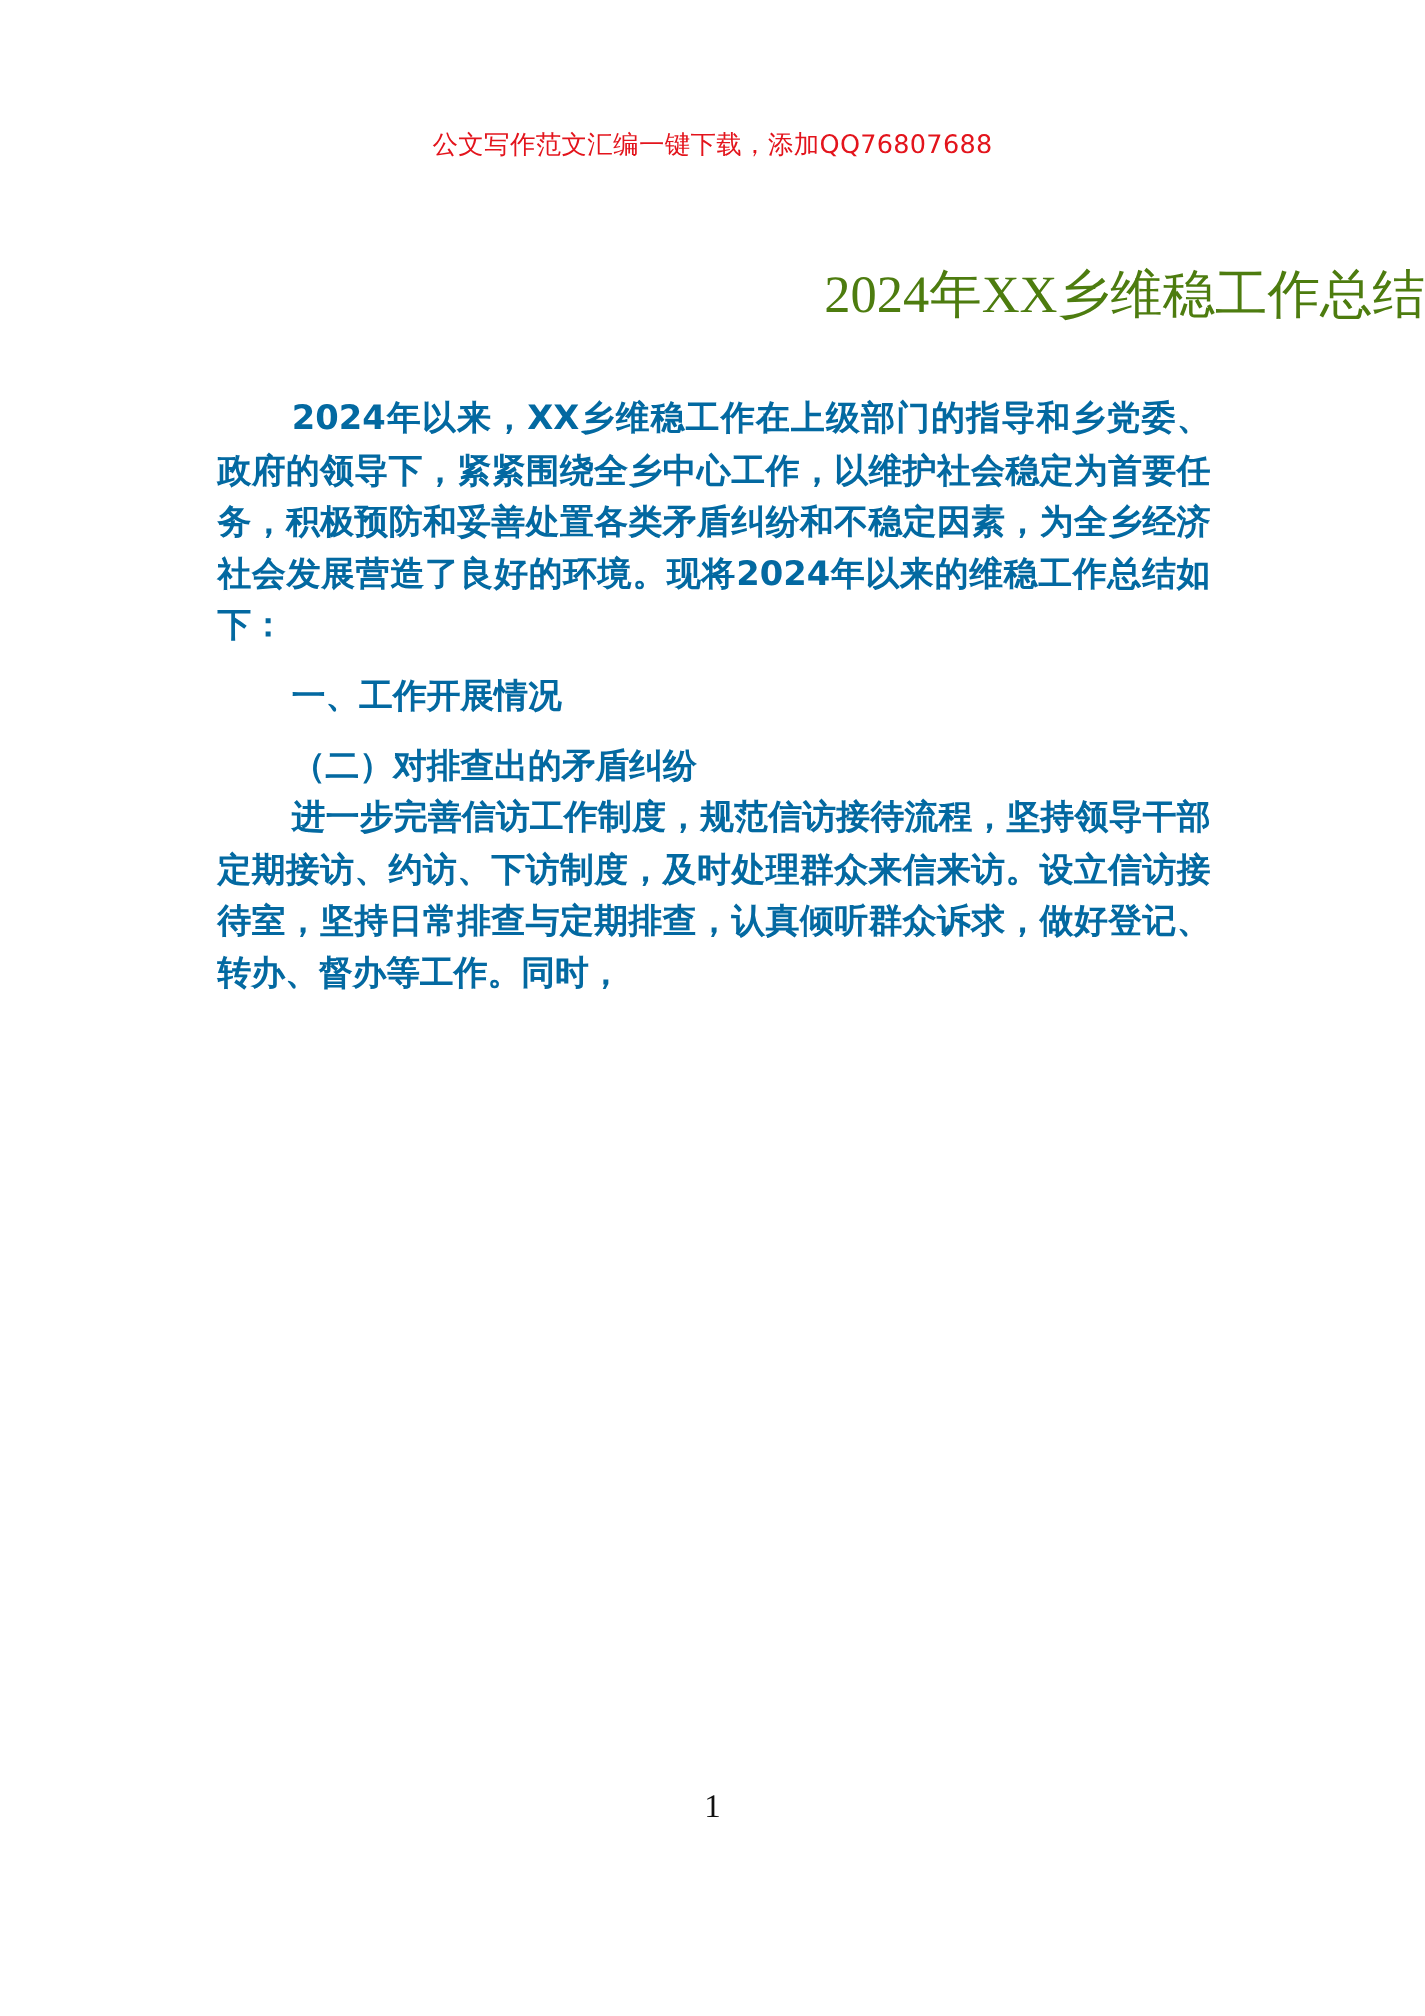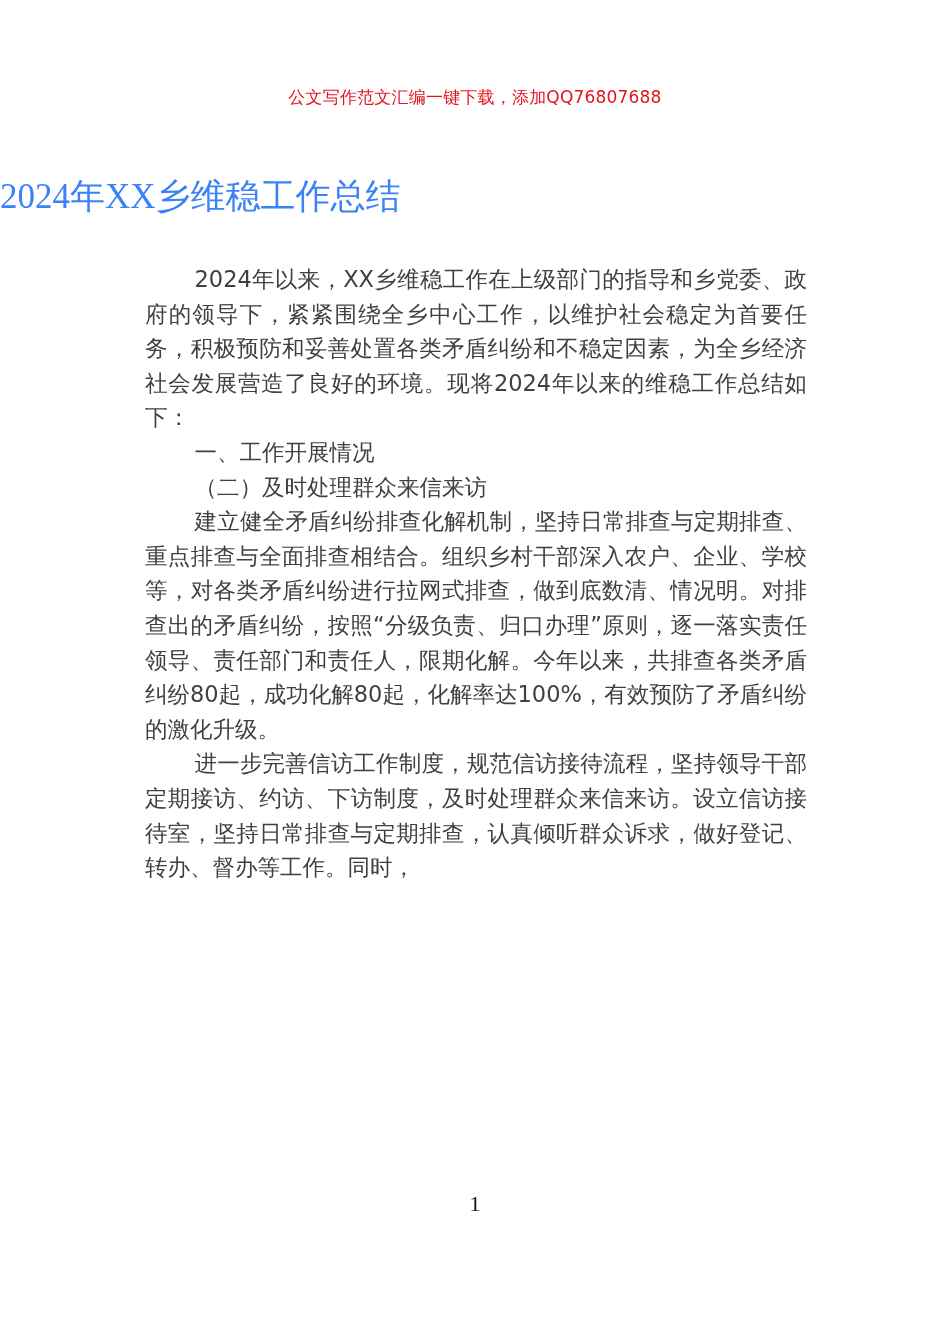--- a/index.html
+++ b/index.html
@@ -24,43 +24,45 @@
       color: #e3141c;
       font-size: 17px;
       line-height: 26px;
       letter-spacing: 0.2px;
     }
     .doc-title {
       position: absolute;
       top: 172px;
       left: 0;
       width: 950px;
-      text-align: left;
+      text-align: right;
       font-family: "Liberation Serif", "DejaVu Serif", serif;
       font-size: 35px;
       line-height: 50px;
-      color: #3b82f6;
+      color: #4d7c0f;
     }
     .body {
       position: absolute;
       top: 262px;
       left: 145px;
       width: 662px;
       font-size: 22.5px;
       line-height: 34.6px;
-      color: #404040;
+      color: #0369a1;
       text-align: justify;
+      font-weight: bold;
     }
     .body p {
       margin: 0;
       text-indent: 2.2em;
       word-break: break-all;
     }
     .body p.heading {
       text-indent: 2.2em;
+      margin-top: 12px;
     }
     .page-number {
       position: absolute;
       top: 1190px;
       left: 0;
       width: 950px;
       text-align: center;
       font-family: "Liberation Serif", "DejaVu Serif", serif;
       font-size: 22px;
       line-height: 28px;
@@ -70,18 +72,17 @@
 </head>
 <body>
 
 <div class="promo">公文写作范文汇编一键下载，添加QQ76807688</div>
 
 <h1 class="doc-title" style="margin:0;font-weight:normal;">2024年XX乡维稳工作总结</h1>
 
 <div class="body">
   <p>2024年以来，XX乡维稳工作在上级部门的指导和乡党委、政府的领导下，紧紧围绕全乡中心工作，以维护社会稳定为首要任务，积极预防和妥善处置各类矛盾纠纷和不稳定因素，为全乡经济社会发展营造了良好的环境。现将2024年以来的维稳工作总结如下：</p>
   <p class="heading">一、工作开展情况</p>
-  <p class="heading">（二）及时处理群众来信来访</p>
-  <p>建立健全矛盾纠纷排查化解机制，坚持日常排查与定期排查、重点排查与全面排查相结合。组织乡村干部深入农户、企业、学校等，对各类矛盾纠纷进行拉网式排查，做到底数清、情况明。对排查出的矛盾纠纷，按照“分级负责、归口办理”原则，逐一落实责任领导、责任部门和责任人，限期化解。今年以来，共排查各类矛盾纠纷80起，成功化解80起，化解率达100%，有效预防了矛盾纠纷的激化升级。</p>
+  <p class="heading">（二）对排查出的矛盾纠纷</p>
   <p>进一步完善信访工作制度，规范信访接待流程，坚持领导干部定期接访、约访、下访制度，及时处理群众来信来访。设立信访接待室，坚持日常排查与定期排查，认真倾听群众诉求，做好登记、转办、督办等工作。同时，</p>
 </div>
 
 <div class="page-number">1</div>
 
 </body></html>

